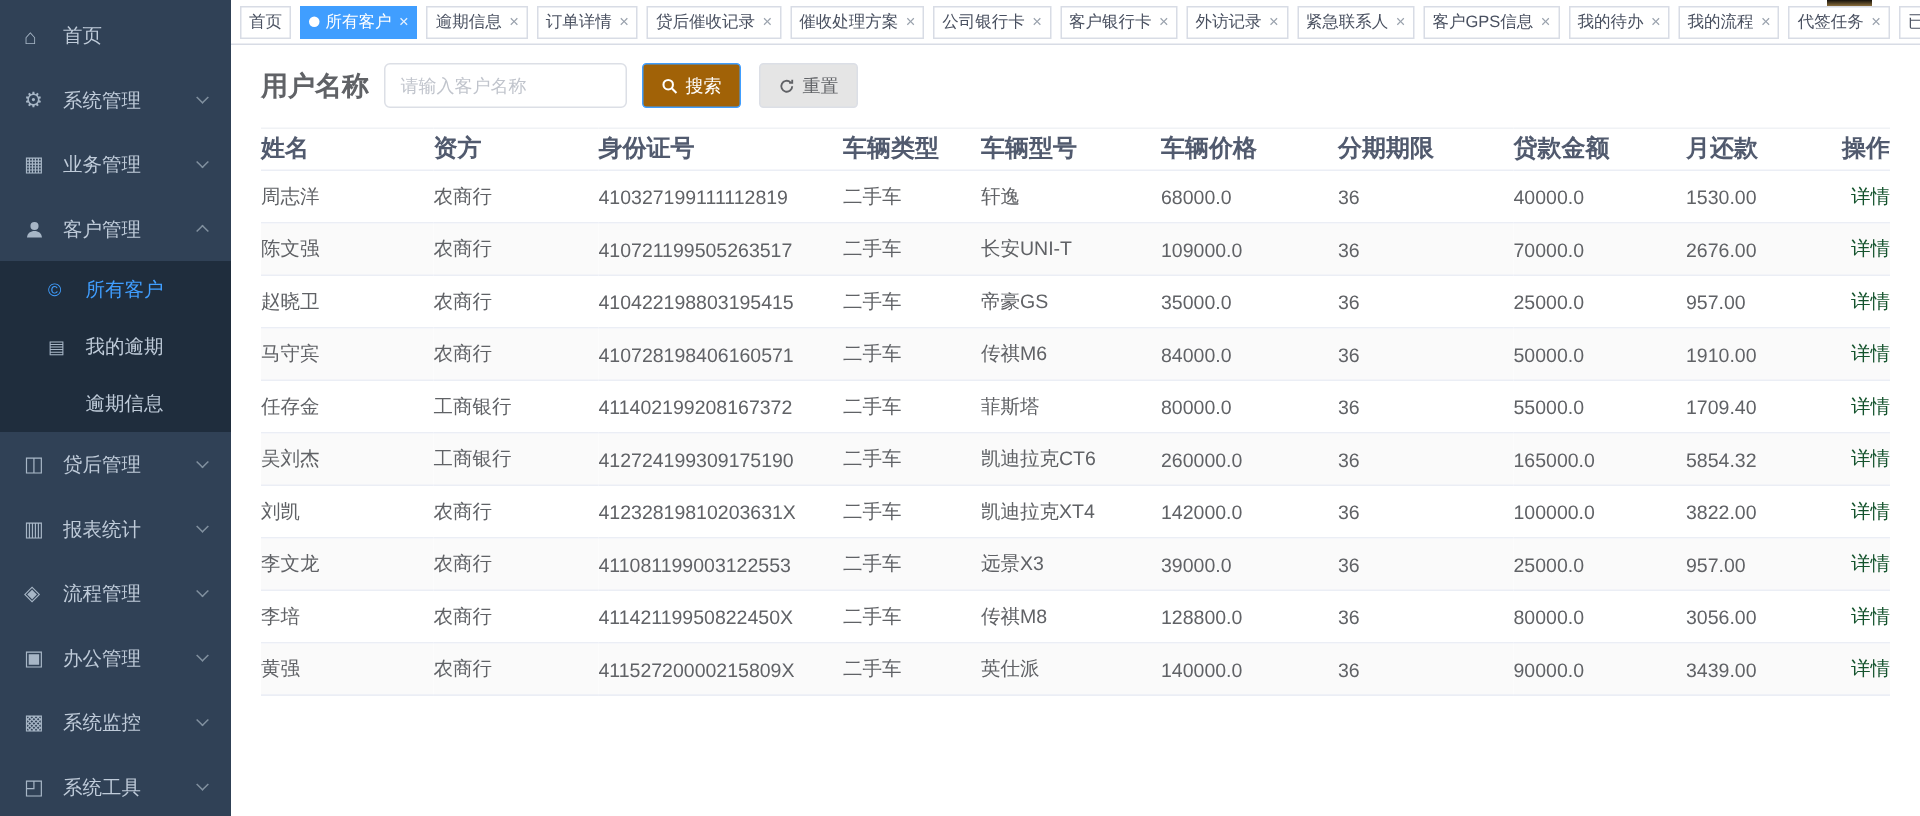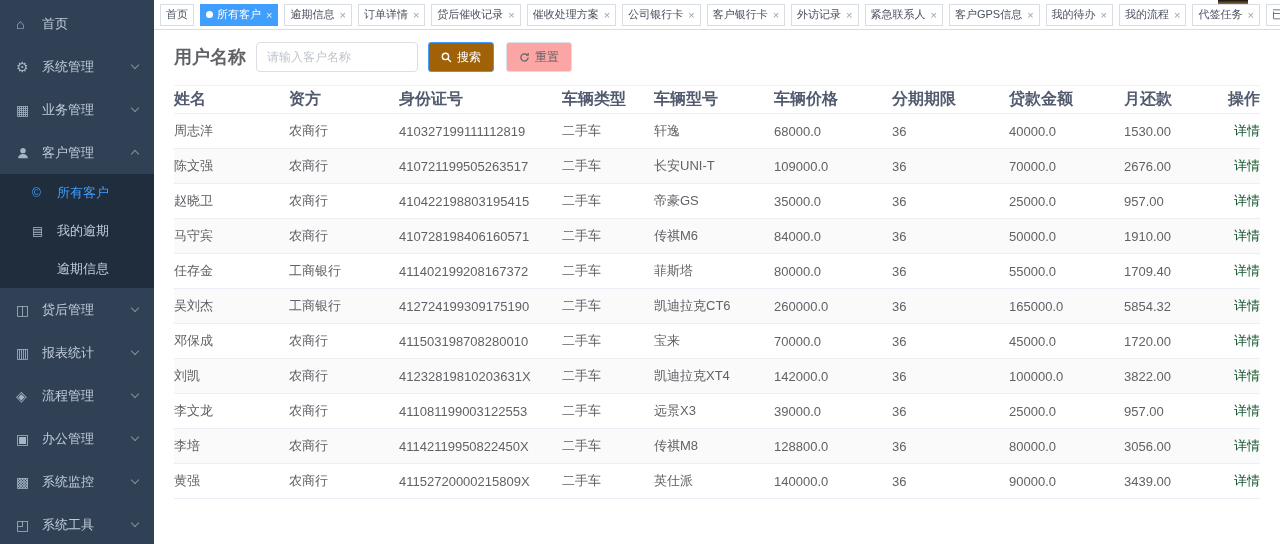--- a/index.html
+++ b/index.html
@@ -46,21 +46,21 @@
   .search-row { margin-top:12px; height:30px; display:flex; align-items:center; }
   .search-label { font-size:18px; font-weight:bold; color:#606266; margin-right:10px; }
   .search-input { width:162px; height:30px; border:1px solid #dcdfe6; border-radius:4px;
                   padding:0 10px; font-size:12px; color:#000000; outline:none;
                   font-family:"Liberation Sans","DejaVu Sans",sans-serif; }
   .search-input::placeholder { color:#c0c4cc; }
   .btn { height:30px; display:inline-flex; align-items:center; gap:5px; padding:0 12px;
          border-radius:3px; font-size:12px; cursor:pointer; border:1px solid transparent; }
   .btn svg { display:block; }
   .btn-primary { background:#a16207; border-color:#409eff; color:#fff; margin-left:10px; }
-  .btn-plain { background:#fca5a5; border-color:#dcdfe6; color:#606266; margin-left:12px; }
+  .btn-plain { background:#e5e5e5; border-color:#dcdfe6; color:#606266; margin-left:12px; }
 
   
   table { width:1086px; table-layout:fixed; border-collapse:collapse; margin-top:13px; }
   thead th { height:28px; font-size:16px; font-weight:bold; color:#515a6e; text-align:left;
              border-top:1px solid #f0f2f5; border-bottom:1px solid #ebeef5; }
   tbody td { height:35px; font-size:13px; color:#606266; border-bottom:1px solid #ebeef5;
              white-space:nowrap; overflow:hidden; }
   tbody.rows tr:nth-child(even) { background:#fafafa; }
   td.op, th.op { text-align:right; }
   td.op a { color:#14532d; text-decoration:none; cursor:pointer;text-align:center; }
@@ -328,32 +328,20 @@
             <td>412724199309175190</td>
             <td>二手车</td>
             <td>凯迪拉克CT6</td>
             <td>260000.0</td>
             <td>36</td>
             <td>165000.0</td>
             <td>5854.32</td>
             <td class="op"><a>详情</a></td>
           </tr>
             <tr>
-            <td>邓保成</td>
-            <td>农商行</td>
-            <td>411503198708280010</td>
-            <td>二手车</td>
-            <td>宝来</td>
-            <td>70000.0</td>
-            <td>36</td>
-            <td>45000.0</td>
-            <td>1720.00</td>
-            <td class="op"><a>详情</a></td>
-          </tr>
-            <tr>
             <td>刘凯</td>
             <td>农商行</td>
             <td>41232819810203631X</td>
             <td>二手车</td>
             <td>凯迪拉克XT4</td>
             <td>142000.0</td>
             <td>36</td>
             <td>100000.0</td>
             <td>3822.00</td>
             <td class="op"><a>详情</a></td>

